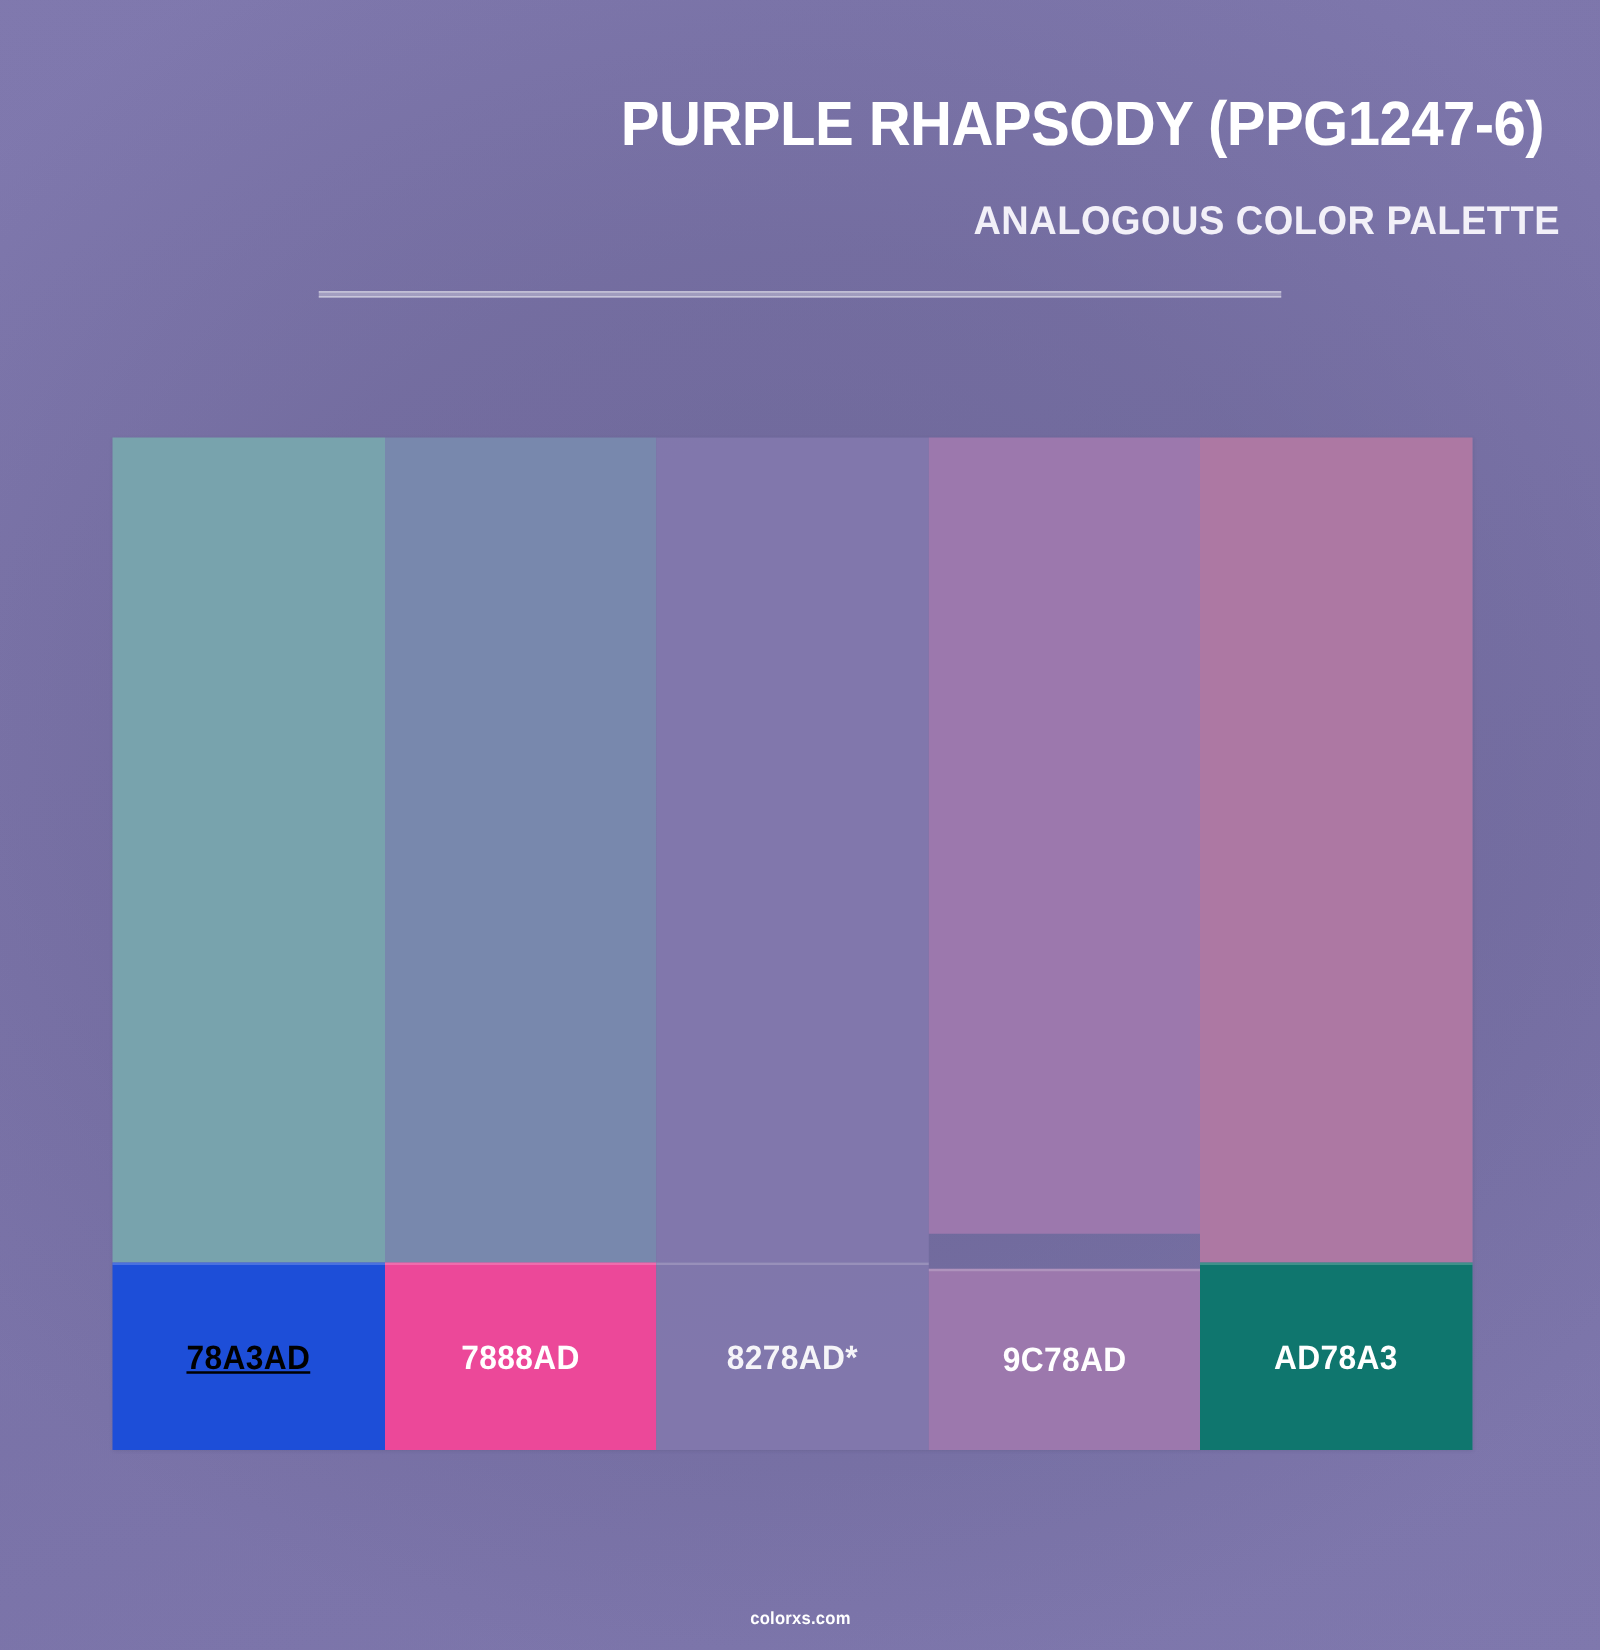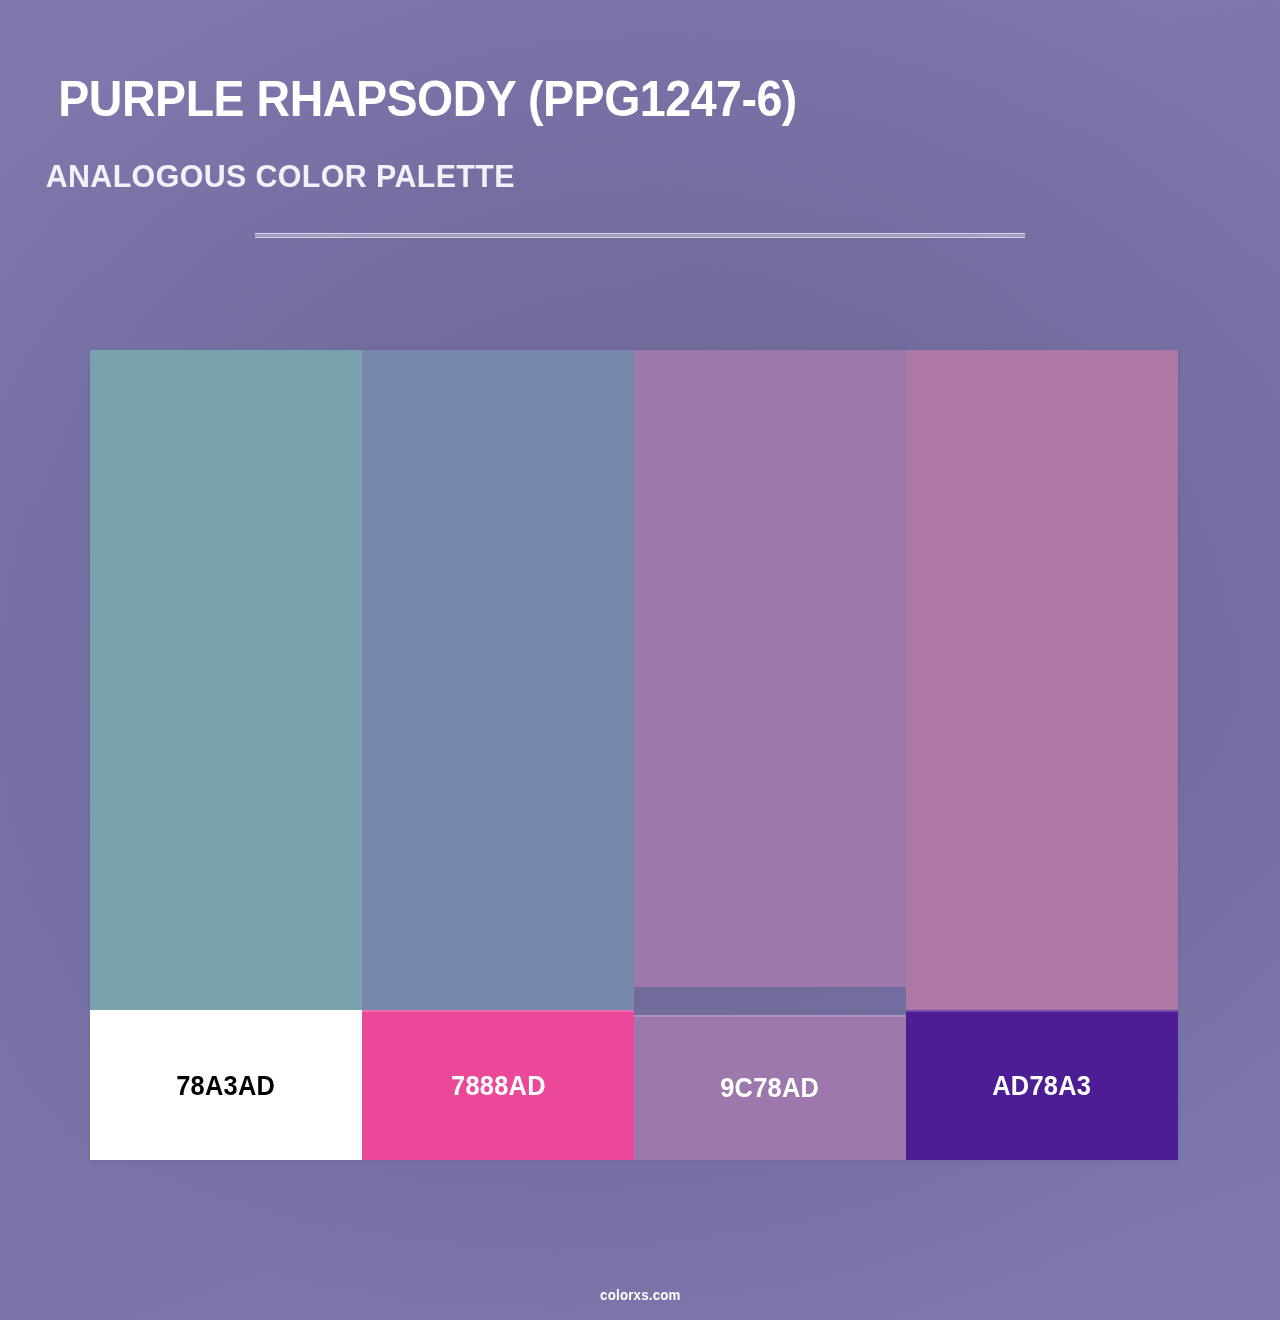--- a/index.html
+++ b/index.html
@@ -26,22 +26,22 @@
           rgba(88,82,128,0.42) 0%,
           rgba(92,86,132,0.30) 38%,
           rgba(120,112,168,0.06) 70%,
           rgba(130,122,176,0.00) 100%),
       linear-gradient(160deg, #8079ae 0%, #7d76ab 35%, #7a73a8 65%, #7f78ad 100%);
   }
 
   
   #header {
     position:absolute;
-    left:14px; right:0; top:0;
-    text-align:left;
+    left:0; right:0; top:0;
+    text-align:right;
     z-index:4;
   }
 
   #palette-title {
     margin-top:74px;
     font-size:50px;
     line-height:1.0;
     font-weight:bold;
     color:#ffffff;
     letter-spacing:-0.5px;
@@ -144,39 +144,45 @@
 <div id="header">
   <div id="palette-title">PURPLE RHAPSODY (PPG1247-6)</div>
   <div id="palette-subtitle">ANALOGOUS COLOR PALETTE</div>
 </div>
 
 <div id="title-divider"></div>
 
 <div id="palette-panel">
     <div class="swatch-column">
       <div class="swatch-block" style="background-color: rgb(120, 163, 173);"></div>
-      <div class="swatch-label-cell" style="background-color: #ffffff;">
+      <div class="swatch-label-cell" style="background-color: #1d4ed8; text-decoration: underline;">
         <span class="swatch-label" style="color: rgb(0, 0, 0);">78A3AD</span>
       </div>
     </div>
     <div class="swatch-column">
       <div class="swatch-block" style="background-color: rgb(120, 136, 173);"></div>
       <div class="swatch-label-cell" style="background-color: #ec4899;">
         <span class="swatch-label" style="color: rgb(255, 255, 255);">7888AD</span>
+      </div>
+    </div>
+    <div class="swatch-column is-base">
+      <div class="swatch-block" style="background-color: rgb(130, 120, 173);"></div>
+      <div class="swatch-label-cell" style="background-color: rgb(130, 120, 173);">
+        <span class="swatch-label" style="color: rgb(255, 255, 255);">8278AD*</span>
       </div>
     </div>
     <div class="swatch-column">
       <div class="swatch-block" style="background-color: rgb(156, 120, 173);"></div>
       <div class="swatch-label-cell" style="background-color: rgb(156, 120, 173); margin-top: 28px;">
         <span class="swatch-label" style="color: rgb(255, 255, 255);">9C78AD</span>
       </div>
     </div>
     <div class="swatch-column">
       <div class="swatch-block" style="background-color: rgb(173, 120, 163);"></div>
-      <div class="swatch-label-cell" style="background-color: #4c1d95;">
+      <div class="swatch-label-cell" style="background-color: #0f766e;">
         <span class="swatch-label" style="color: rgb(255, 255, 255);">AD78A3</span>
       </div>
     </div>
   </div>
 
 <div id="footer">
   <span id="footer-brand">colorxs.com</span>
 </div>
 
 </body></html>

